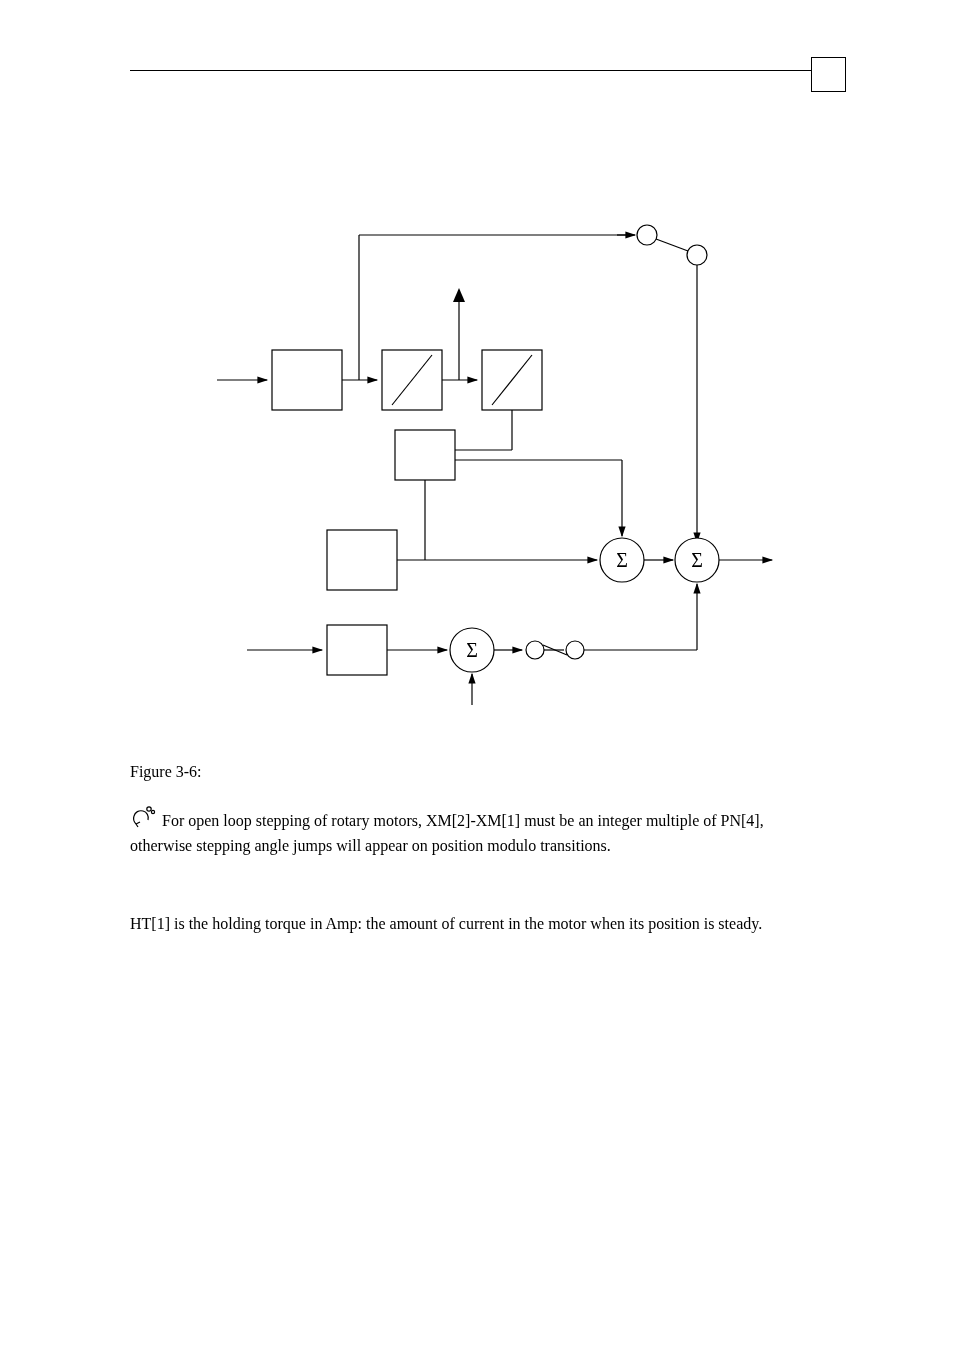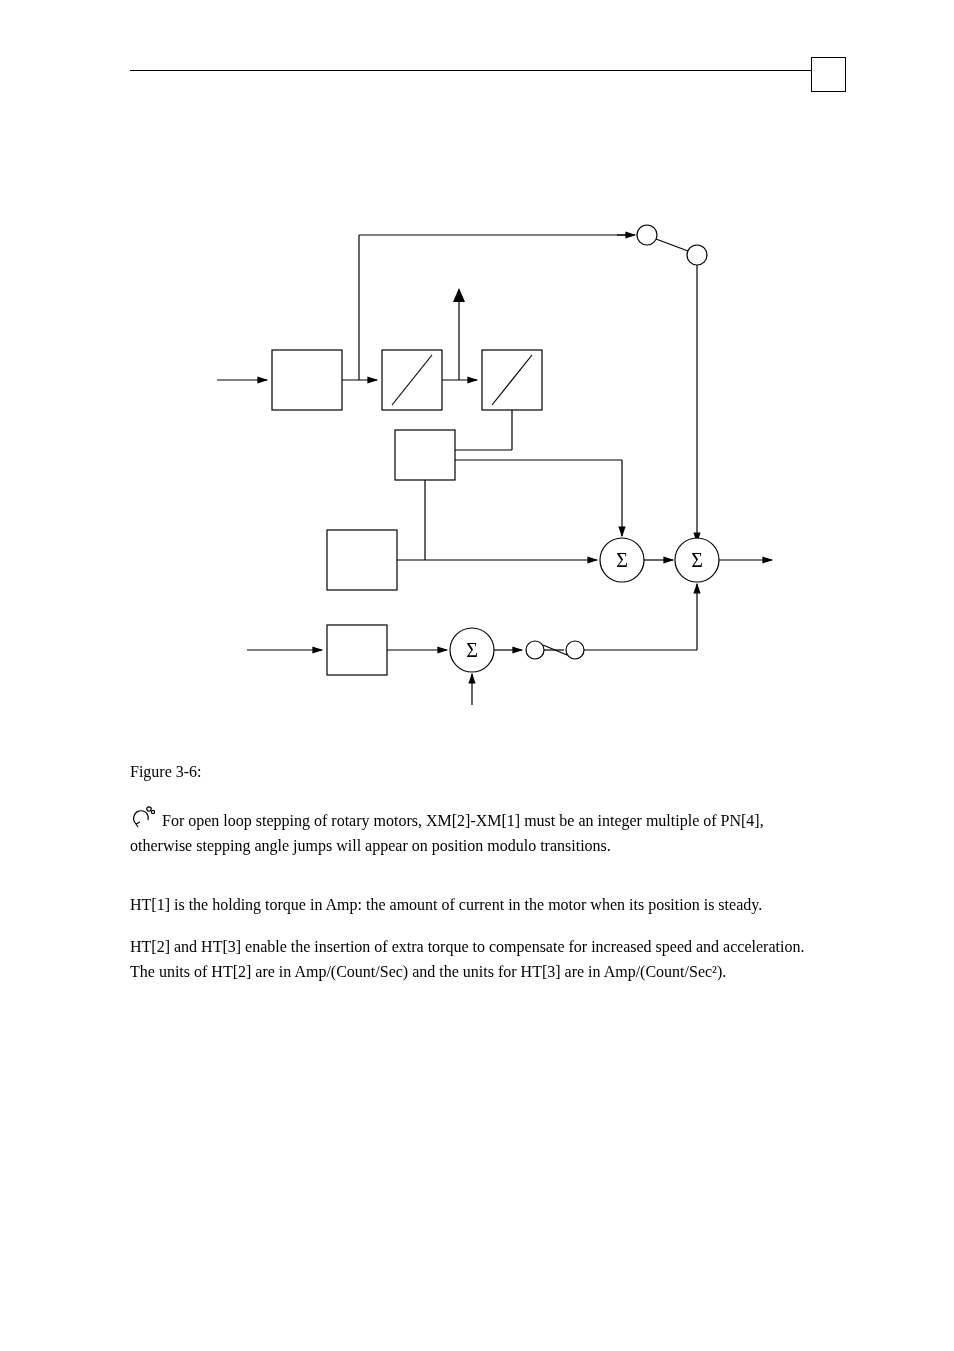--- a/index.html
+++ b/index.html
@@ -169,18 +169,17 @@
       <g stroke="#000" stroke-width="1.2" fill="none">
         <path d="M6 20 C4 18 3 15 4 12 C5 8 9 6 13 7 C17 8 19 12 18 16"></path>
         <path d="M6 20 L10 18 M6 20 L8 23"></path>
         <circle cx="19" cy="5" r="2.2"></circle>
         <circle cx="23" cy="8" r="1.6"></circle>
       </g>
     </svg>
     <span>For open loop stepping of rotary motors, XM[2]-XM[1]  must be an integer multiple of PN[4], otherwise stepping angle jumps will appear on position modulo transitions.</span>
   </p>
 
-  <p class="para" style="margin-top:34px">HT[1] is the holding torque in Amp: the amount of current in the motor when its position is steady.</p>
+  <p class="para" style="margin-top:53px">HT[1] is the holding torque in Amp: the amount of current in the motor when its position is steady.</p>
 
-  <p class="para">HT[2] and HT[3] enable the insertion of extra torque to compensate for increased speed and acceleration. The units of HT[2] are in Amp/(Count/Sec) and the units for HT[3] are in Amp/(Count/Sec²).</p>
 
 
 </div>
 
 </body></html>

